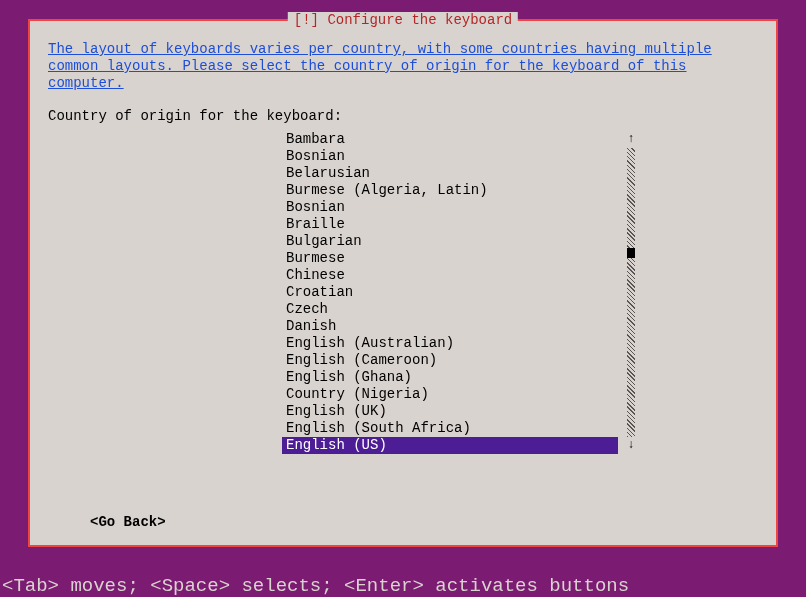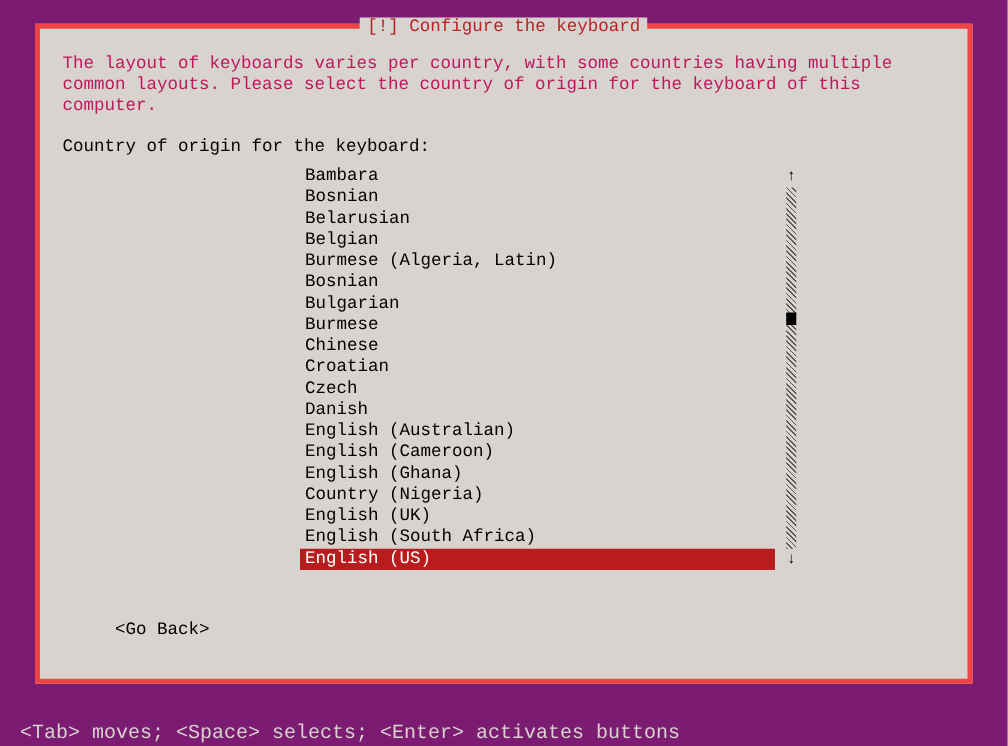--- a/index.html
+++ b/index.html
@@ -21,57 +21,59 @@
       bottom: 20px;
       background: #7b1b72;
     }
     .dialog {
       position: absolute;
       left: 18px;
       top: 15px;
       right: 18px;
       bottom: 30px;
       background: #d9d3cf;
-      border: 4px solid #ef4444;
+      border: 2px solid #ef4444;
       padding: 20px 18px 18px 18px;
     }
     .dialog-title-wrap {
       position: absolute;
       top: -9px;
       left: 50%;
       transform: translateX(-50%);
       background: #d9d3cf;
       padding: 0 6px;
       white-space: nowrap;
     }
     .dialog-title {
       color: #b42626;
       font-weight: normal;
     }
     .instruction {
-      color: #be185d;
+      color: #1d4ed8;
       margin-bottom: 16px;
+      text-decoration: underline;
     }
     .prompt {
       color: #000;
       margin-bottom: 6px;
     }
     .list-area {
       position: relative;
       margin-left: 190px;
       width: 380px;
     }
     .list-item {
       color: #000;
       padding: 0 4px;
       cursor: default;
       white-space: nowrap;
+      margin-left: 44px;
     }
     .list-item.selected {
-      background: #b91c1c;
+      background: #4c1d95;
       color: #fff;
     }
     .scroll-indicator {
       position: absolute;
       right: -18px;
       top: 0;
       bottom: 0;
       width: 10px;
       display: flex;
       flex-direction: column;
@@ -101,49 +103,50 @@
       top: 100px;
     }
     .scroll-arrow-down {
       height: 17px;
       font-size: 12px;
       display: flex;
       align-items: flex-end;
     }
     .goback {
       position: absolute;
-      bottom: 30px;
+      bottom: 14px;
       left: 60px;
       color: #000;
+      font-weight: bold;
     }
     .help-line {
       position: absolute;
       bottom: 2px;
-      left: 16px;
+      left: 2px;
       color: #d9d3cf;
-      font-size: 16px;
+      font-size: 19px;
     }
   </style>
 </head>
 <body>
 
 <div class="inner-frame">
   <div class="dialog">
     <div class="dialog-title-wrap">
       <span class="dialog-title">[!] Configure the keyboard</span>
     </div>
     <div class="instruction">The layout of keyboards varies per country, with some countries having multiple common layouts. Please select the country of origin for the keyboard of this computer.</div>
     <div class="prompt">Country of origin for the keyboard:</div>
     <div class="list-area" id="list-area">
       <div class="list-item">Bambara</div>
         <div class="list-item">Bosnian</div>
         <div class="list-item">Belarusian</div>
-        <div class="list-item">Belgian</div>
         <div class="list-item">Burmese (Algeria, Latin)</div>
         <div class="list-item">Bosnian</div>
+        <div class="list-item">Braille</div>
         <div class="list-item">Bulgarian</div>
         <div class="list-item">Burmese</div>
         <div class="list-item">Chinese</div>
         <div class="list-item">Croatian</div>
         <div class="list-item">Czech</div>
         <div class="list-item">Danish</div>
         <div class="list-item">English (Australian)</div>
         <div class="list-item">English (Cameroon)</div>
         <div class="list-item">English (Ghana)</div>
         <div class="list-item">Country (Nigeria)</div>

